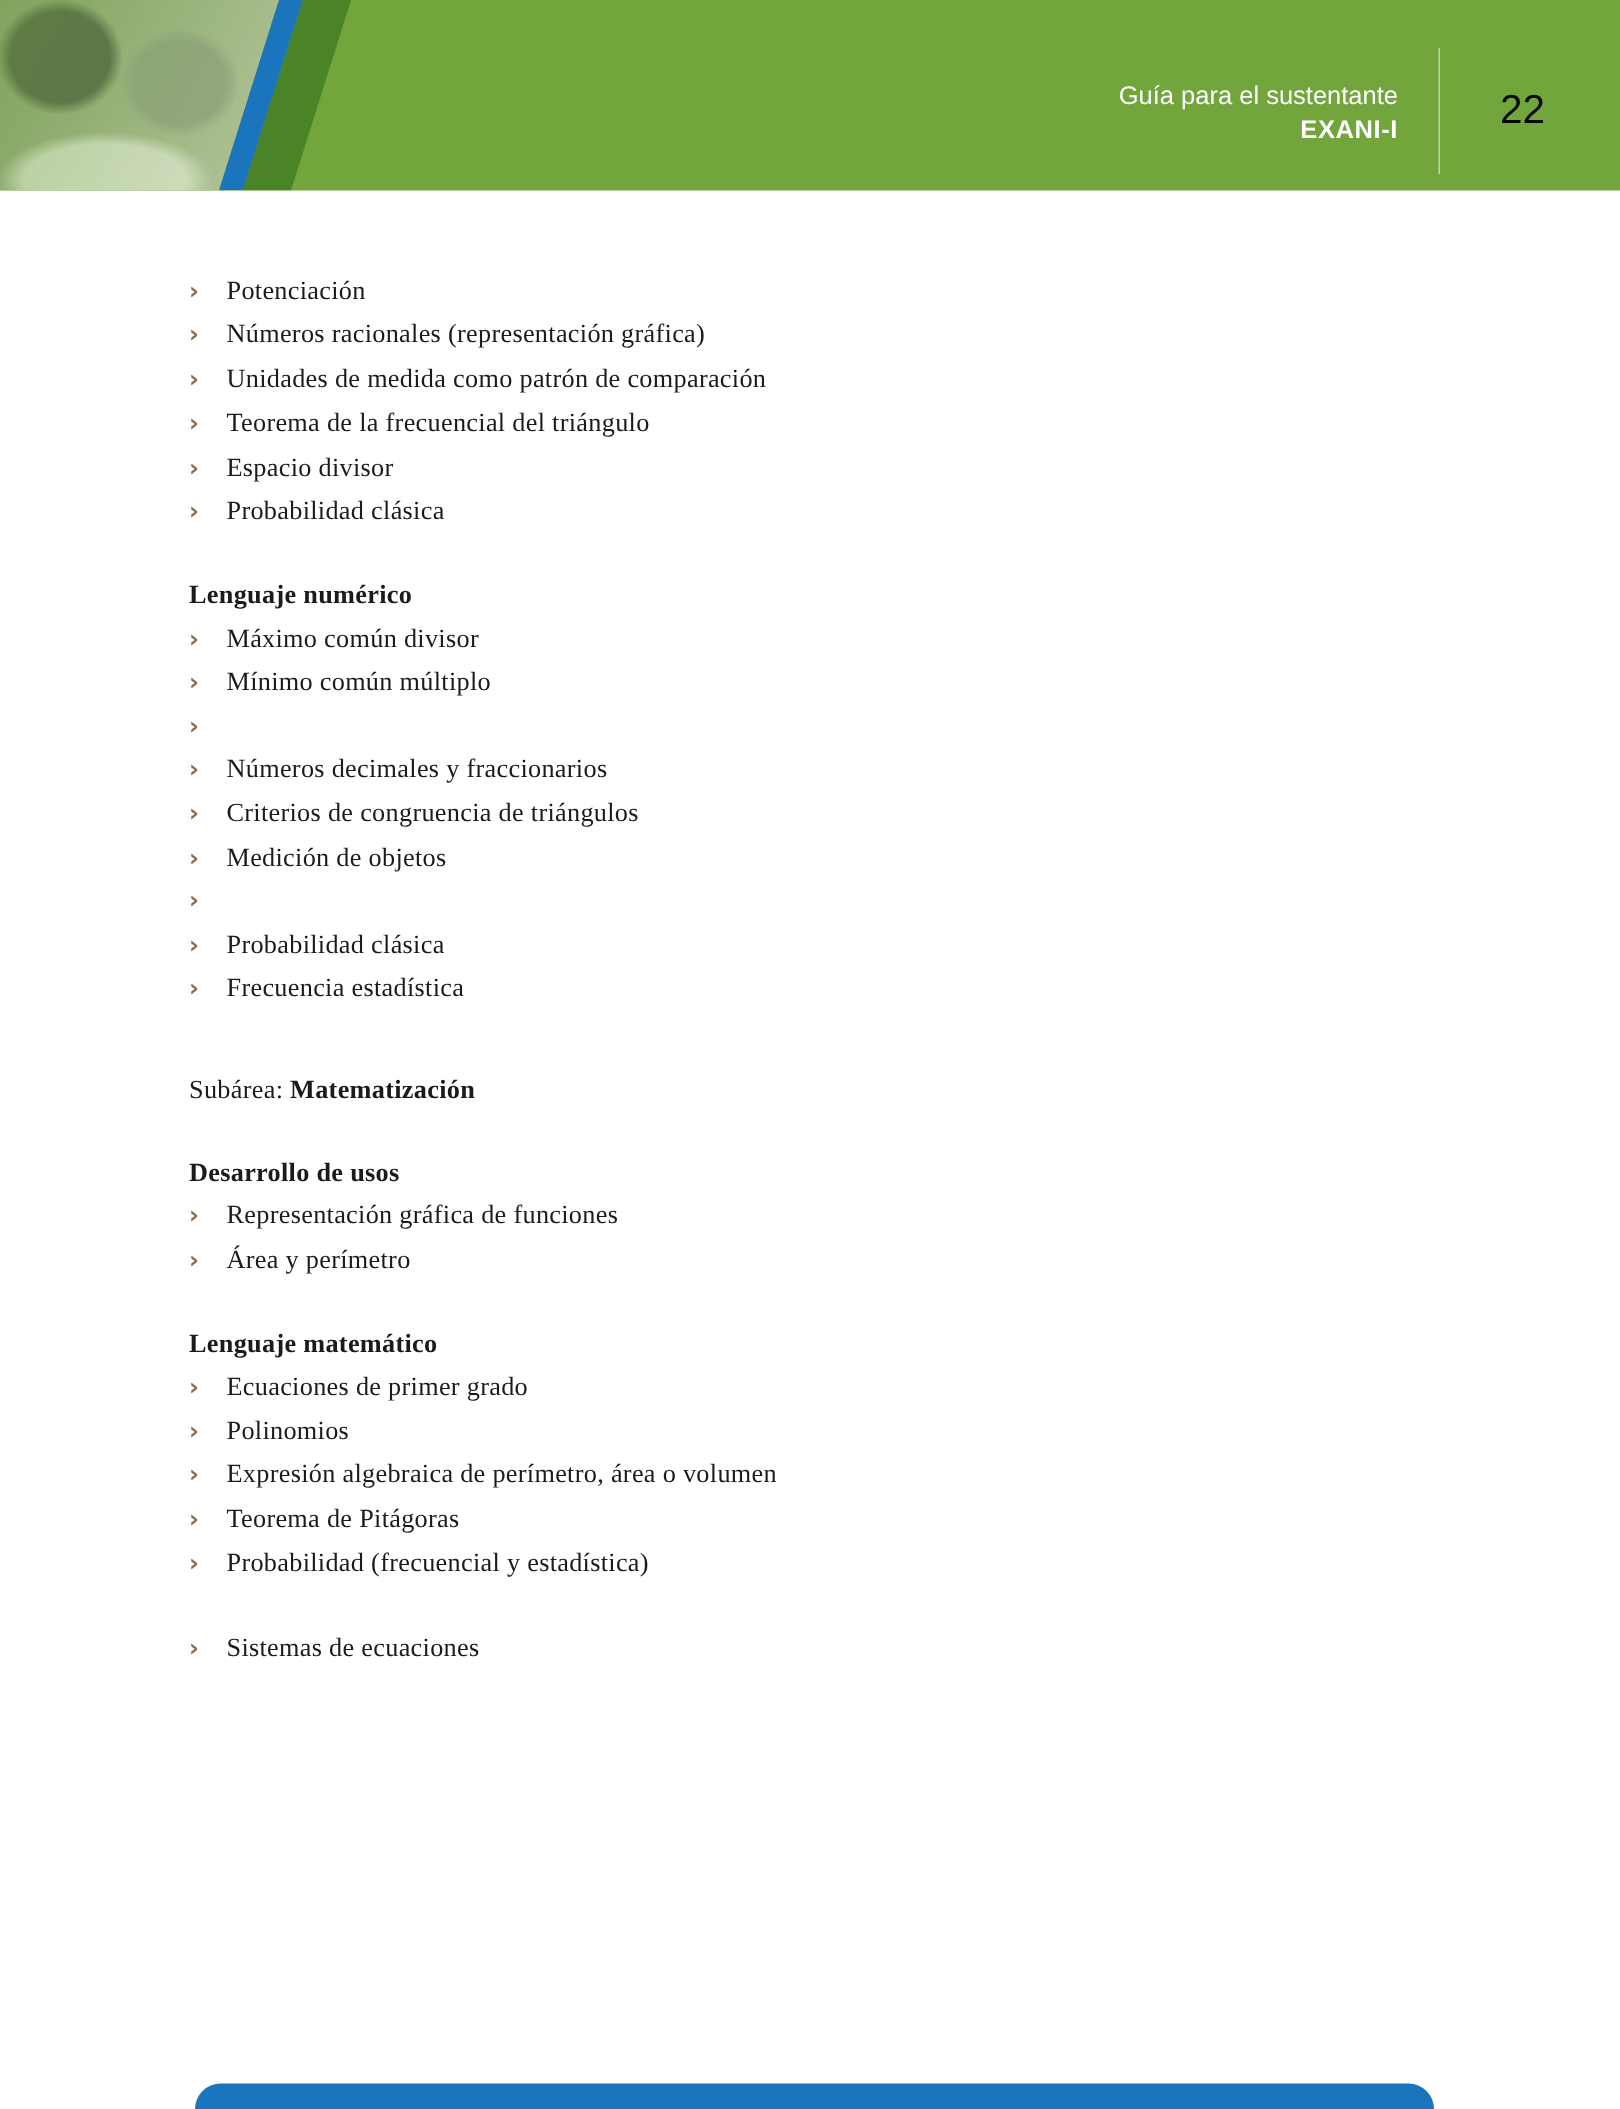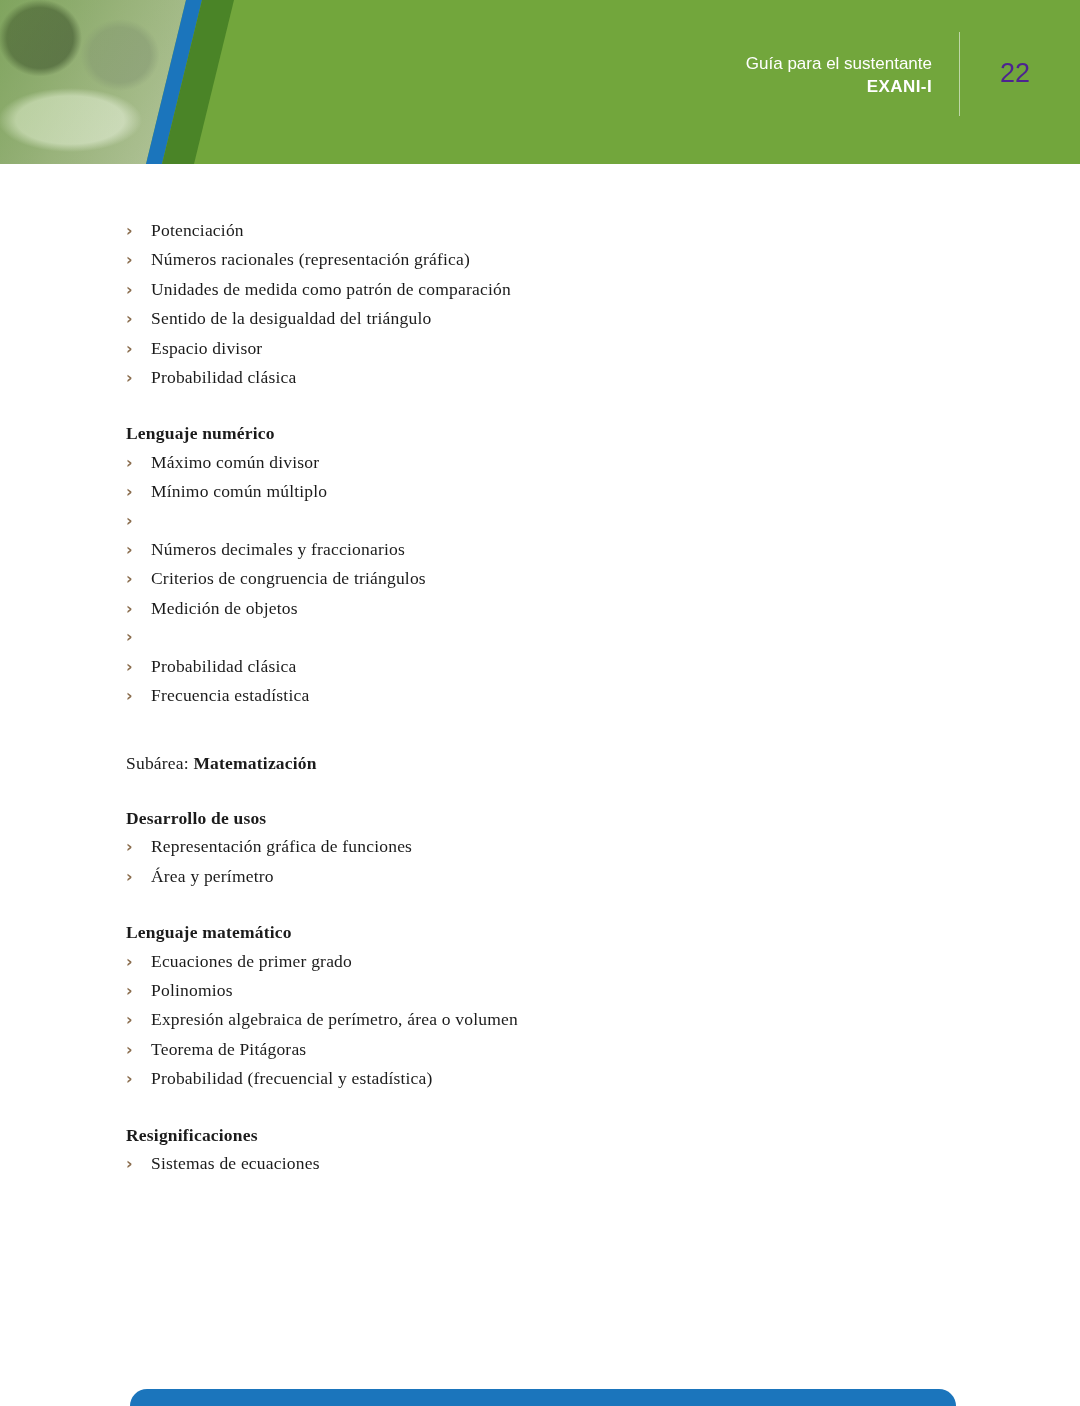--- a/index.html
+++ b/index.html
@@ -8,21 +8,21 @@
     position:relative;
     background:#ffffff;
     font-family:"Liberation Serif", serif;
     color:var(--text, #1b1b1b);
     overflow:hidden;
   }
 
   
   .header {
     position:relative;
-    height:164px;
+    height:127px;
     background:var(--header_green, #72a63c);
     overflow:hidden;
   }
   .header-photo {
     position:absolute; left:0; top:0; width:200px; height:100%;
     clip-path:polygon(0 0, 186px 0, 146px 100%, 0 100%);
     background:
       radial-gradient(ellipse 60px 55px at 40px 38px, rgba(70,80,66,.85) 0 55%, transparent 70%),
       radial-gradient(ellipse 55px 50px at 120px 55px, rgba(150,160,140,.8) 0 55%, transparent 72%),
       radial-gradient(ellipse 90px 40px at 70px 120px, rgba(235,238,228,.9) 0 60%, transparent 80%),
@@ -48,21 +48,21 @@
     font-family:"Liberation Sans", sans-serif;
   }
   .header-title-line1 { font-size:17px; line-height:23px; font-weight:400; }
   .header-title-line2 { font-size:17px; line-height:23px; font-weight:700; letter-spacing:.4px; }
   .header-divider {
     position:absolute; left:959px; top:32px; height:84px; width:1px;
     background:rgba(255,255,255,.55);
   }
   .page-number {
     position:absolute; left:1000px; top:58px;
-    color:#4c1d95; font-family:"Liberation Sans", sans-serif;
+    color:#000000; font-family:"Liberation Sans", sans-serif;
     font-size:27px; font-weight:400; opacity:.95;
   }
 
   
   .content { padding:52px 60px 0 126px; font-size:17.5px; }
   .topic-list { list-style:none; }
   .topic-list li { display:flex; align-items:baseline; line-height:28.4px; }
   .bullet {
     width:25px; flex:0 0 25px;
     color:var(--bullet, #8a6d4e);
@@ -106,21 +106,21 @@
       <li>
         <span class="bullet">›</span>
         <span class="item-text">Números racionales (representación gráfica)</span>
       </li>
       <li>
         <span class="bullet">›</span>
         <span class="item-text">Unidades de medida como patrón de comparación</span>
       </li>
       <li>
         <span class="bullet">›</span>
-        <span class="item-text">Sentido de la desigualdad del triángulo</span>
+        <span class="item-text">Teorema de la frecuencial del triángulo</span>
       </li>
       <li>
         <span class="bullet">›</span>
         <span class="item-text">Espacio divisor</span>
       </li>
       <li>
         <span class="bullet">›</span>
         <span class="item-text">Probabilidad clásica</span>
       </li>
     </ul>
@@ -196,21 +196,20 @@
           <span class="bullet">›</span>
           <span class="item-text">Teorema de Pitágoras</span>
         </li>
         <li>
           <span class="bullet">›</span>
           <span class="item-text">Probabilidad (frecuencial y estadística)</span>
         </li>
       </ul>
     </section>
     <section class="group">
-      <h3 class="section-heading">Resignificaciones</h3>
       <ul class="topic-list">
         <li>
           <span class="bullet">›</span>
           <span class="item-text">Sistemas de ecuaciones</span>
         </li>
       </ul>
     </section>
   </main>
 
 <div class="bottom-tab"></div>

